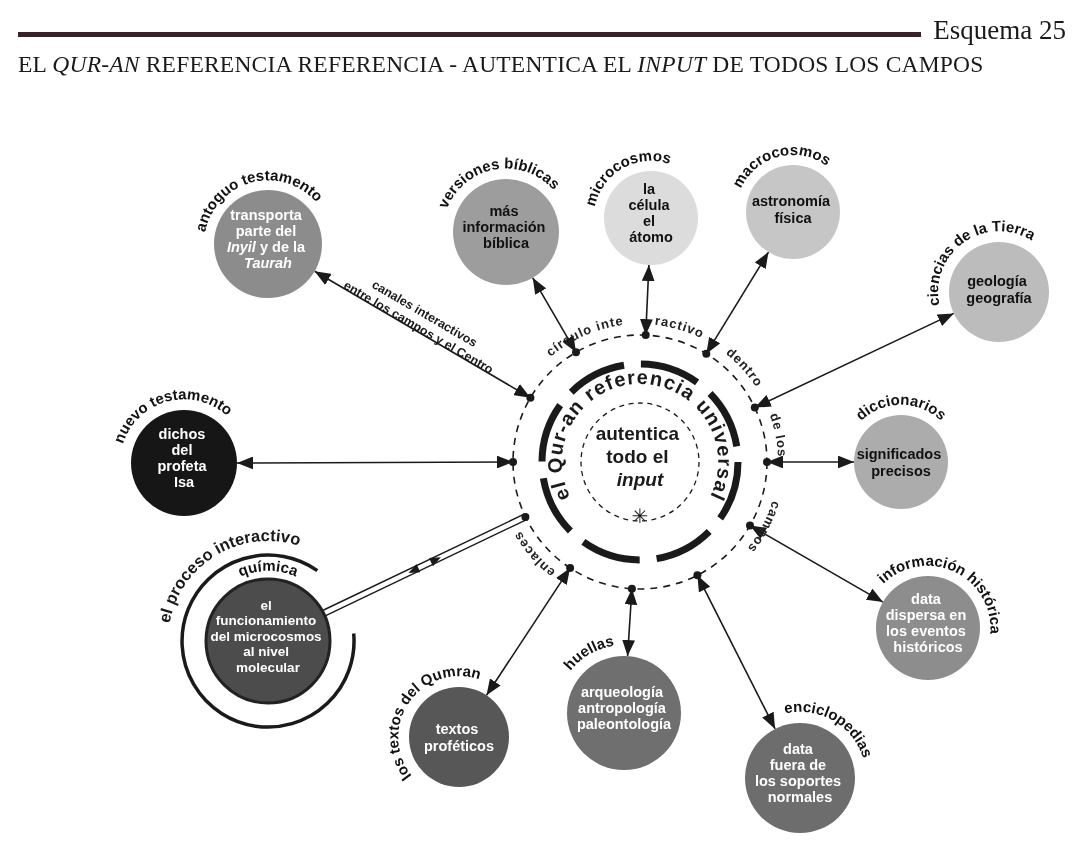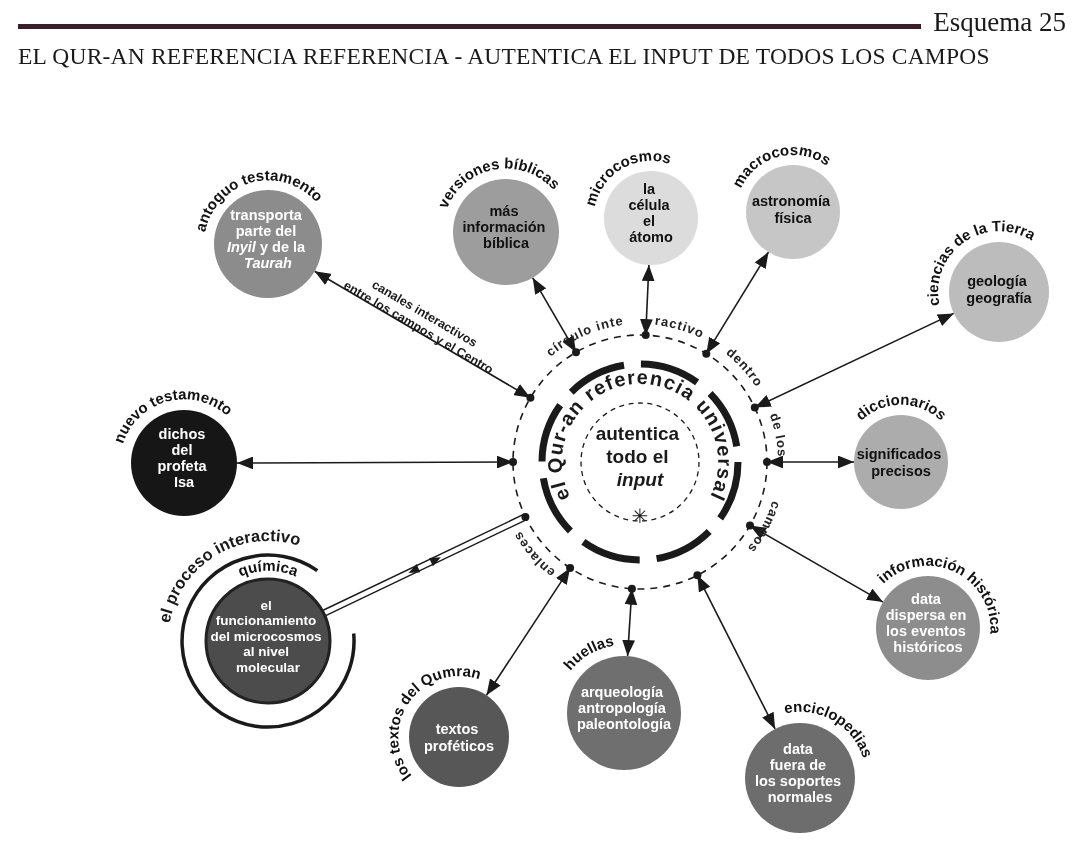--- a/index.html
+++ b/index.html
@@ -1,25 +1,25 @@
 <!DOCTYPE html>
 <html><head>
 <meta charset="utf-8">
 <style>
   html,body{margin:0;padding:0;background:#fff;}
   body{position:relative;width:1082px;height:848px;overflow:hidden;
        font-family:"Liberation Sans",sans-serif;color:#1a1a1a;}
-  .header{position:absolute;top:0;left:0;right:0;z-index:2;}
+  .header{position:absolute;top:8px;left:0;right:0;z-index:2;}
   .rule-row{display:flex;align-items:flex-end;padding:6px 16px 0 18px;}
   .rule{flex:1;height:5px;background:#3a1f2b;margin-bottom:5px;}
   .esquema{font-family:"Liberation Serif","DejaVu Serif",serif;font-size:27px;
            line-height:1.05;margin-left:12px;position:relative;top:2px;}
   .title{margin:9px 16px 0 18px;font-family:"Liberation Serif","DejaVu Serif",serif;
          font-size:23.5px;letter-spacing:0.2px;white-space:nowrap;}
-  .it{}
+  .it{font-style:italic;}
   svg.diagram{position:absolute;top:0;left:0;z-index:1;}
   svg text{font-family:"Liberation Sans",sans-serif;fill:#1a1a1a;}
   .spoke{stroke:#1a1a1a;stroke-width:1.6;fill:none;
          marker-start:url(#arr);marker-end:url(#arr);}
   .chan{stroke:#1a1a1a;stroke-width:1.4;fill:none;}
   .dot{fill:#1a1a1a;}
   .ringc{fill:none;stroke:#1a1a1a;}
   .lab{font-weight:700;font-size:15px;fill:#111;}
   .body-t{font-weight:700;font-size:14.5px;}
   .body-s{font-weight:700;font-size:13.5px;}

